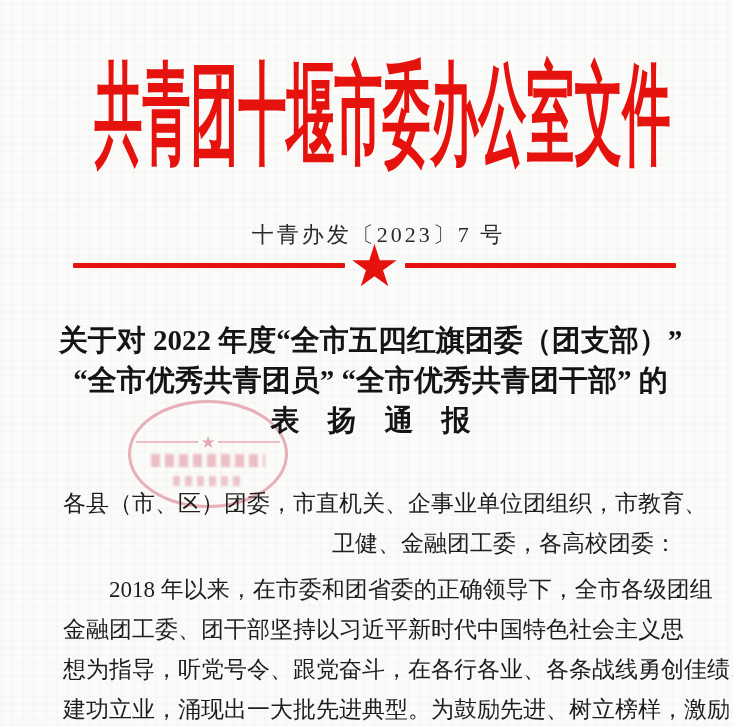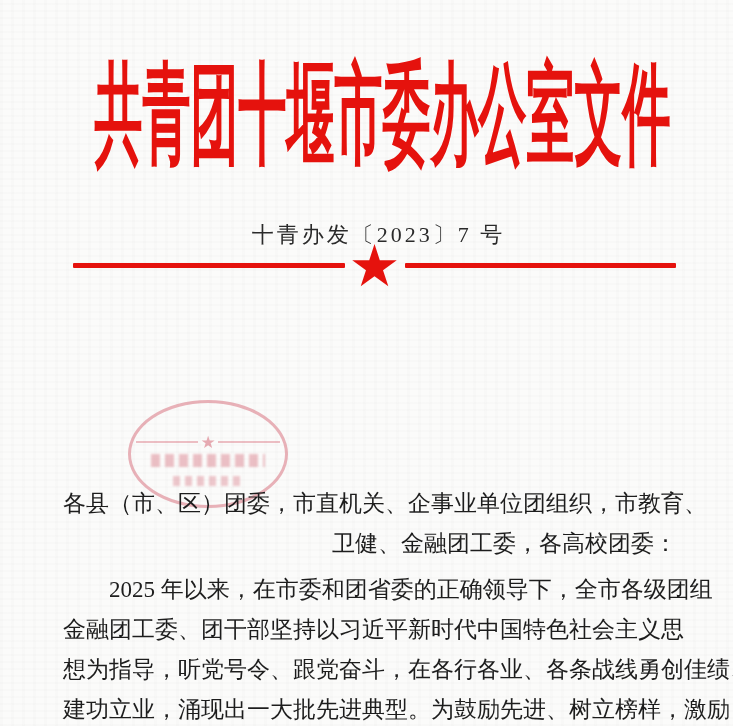--- a/index.html
+++ b/index.html
@@ -123,26 +123,31 @@
   <div class="seal">
     <div class="seal-mid">
       <div class="sseg"></div>
       <span class="sstar">★</span>
       <div class="sseg"></div>
     </div>
     <div class="seal-text1"></div>
     <div class="seal-text2"></div>
   </div>
 
+  <div class="doc-title">
+    <div class="t-line">关于对 2022 年度“全市五四红旗团委（团支部）”</div>
+    <div class="t-line">“全市优秀共青团员” “全市优秀共青团干部” 的</div>
+    <div class="t-line t-line3">表扬通报</div>
+  </div>
 
   <div class="salutation">
     <div class="jline">各县（市、区）团委，市直机关、企事业单位团组织，市教育、</div>
     <div class="lline">卫健、金融团工委，各高校团委：</div>
   </div>
 
   <div class="body-text">
-    <div class="jline indent">2025 年以来，在市委和团省委的正确领导下，全市各级团组</div>
+    <div class="jline indent">2018 年以来，在市委和团省委的正确领导下，全市各级团组</div>
     <div class="jline">金融团工委、团干部坚持以习近平新时代中国特色社会主义思</div>
     <div class="jline">想为指导，听党号令、跟党奋斗，在各行各业、各条战线勇创佳绩、</div>
     <div class="jline">建功立业，涌现出一大批先进典型。为鼓励先进、树立榜样，激励</div>
   </div>
 
 </div>
 
 </body></html>

